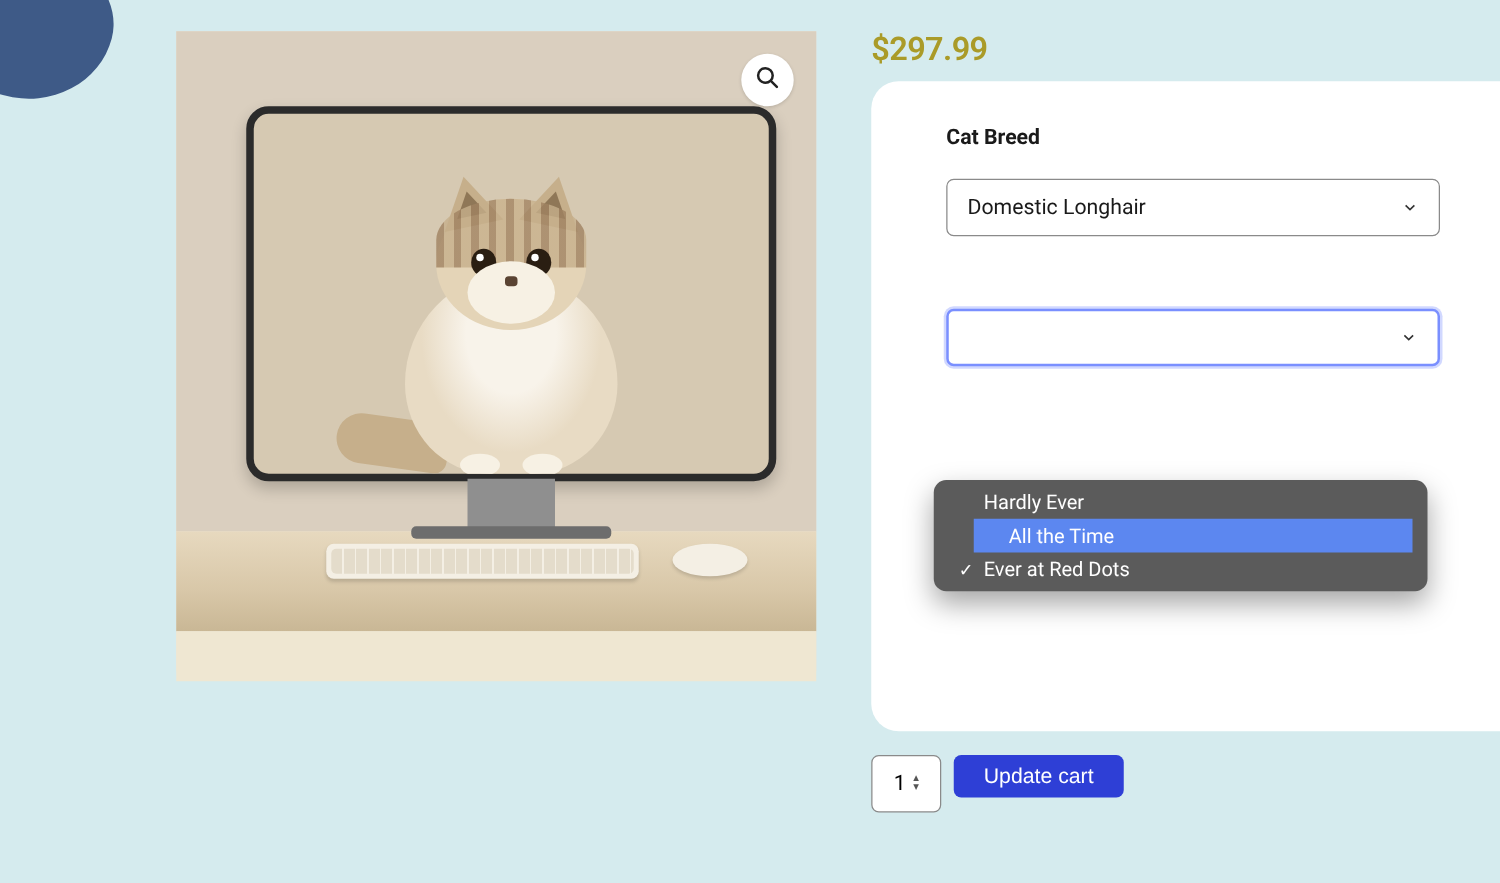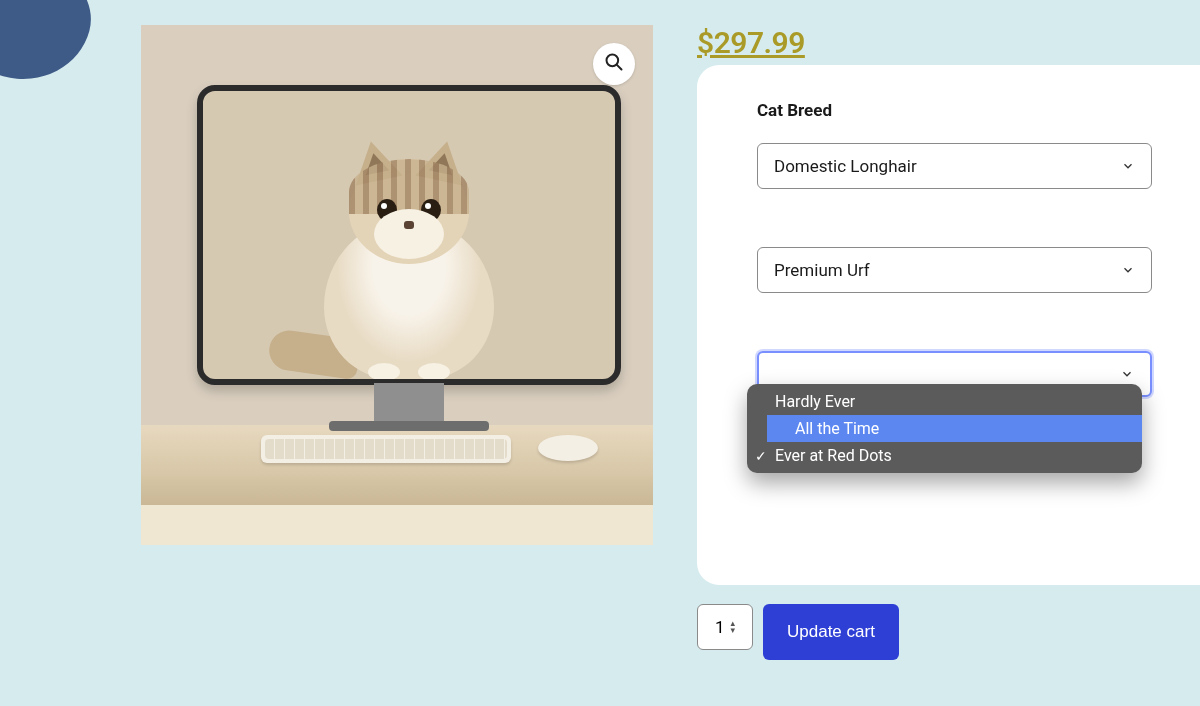--- a/index.html
+++ b/index.html
@@ -125,24 +125,23 @@
     background:repeating-linear-gradient(90deg,#e4dccb 0 9px,#f4efe4 9px 10px);}
   .mouse {
     position:absolute; right:55px; top:410px; width:60px; height:26px;
     background:#f4efe4; border-radius:50%;
     box-shadow:0 2px 3px rgba(0,0,0,.15);
   }
 
   .price {
     position:absolute;
     left:697px; top:25px;
-    font-size:30px; font-weight:600;
+    font-size:26px; font-weight:600;
     color:#aa9b28;
     letter-spacing:-.5px;
-    text-decoration:underline;
   }
   .options-panel {
     position:absolute;
     left:697px; top:65px;
     width:520px; height:520px;
     background:#fff;
     border-radius:22px 0 0 22px;
     padding:35px 60px 30px 60px;
   }
   .field-label {
@@ -169,21 +168,21 @@
   .field-group.tight { margin-bottom:40px; }
 
   .dropdown {
     position:absolute;
     left:747px;
     top:384px;
     width:395px;
     background:#5b5b5b;
     border-radius:10px;
     box-shadow:0 10px 22px rgba(0,0,0,.35);
-    padding:4px 0;
+    padding:4px 12px;
     z-index:20;
   }
   .dropdown-item {
     height:27px;
     display:flex; align-items:center;
     padding:0 14px 0 28px;
     font-size:16px; color:#fff;
     position:relative;
     cursor:pointer;
   }
@@ -201,21 +200,21 @@
   .qty {
     width:56px; height:46px;
     border:1px solid #8a8a8a; border-radius:6px;
     display:flex; align-items:center; justify-content:center;
     gap:6px;
     background:#fff;
     font-size:17px;
   }
   .stepper { display:flex; flex-direction:column; gap:0; line-height:7px; font-size:9px; color:#555;}
   .update-btn {
-    height:56px;
+    height:34px;
     padding:0 24px;
     background:#2e3fd6;
     color:#fff;
     border:none;
     border-radius:6px;
     font-size:17px;
     font-weight:500;
     cursor:pointer;
   }
 </style>
@@ -274,28 +273,20 @@
       <span>Domestic Longhair</span>
       <span class="chev">
         <svg viewBox="0 0 24 24" fill="none" stroke="#333" stroke-width="2.2">
             <polyline points="6 9 12 15 18 9"></polyline>
           </svg>
       </span>
     </div>
   </div>
 
   <div class="field-group">
-    <div class="select">
-      <span>Premium Urf</span>
-      <span class="chev">
-        <svg viewBox="0 0 24 24" fill="none" stroke="#333" stroke-width="2.2">
-            <polyline points="6 9 12 15 18 9"></polyline>
-          </svg>
-      </span>
-    </div>
   </div>
 
   <div class="field-group tight">
     <div class="select focused" style="margin-top:30px">
       <span></span>
       <span class="chev">
         <svg viewBox="0 0 24 24" fill="none" stroke="#333" stroke-width="2.2">
             <polyline points="6 9 12 15 18 9"></polyline>
           </svg>
       </span>

